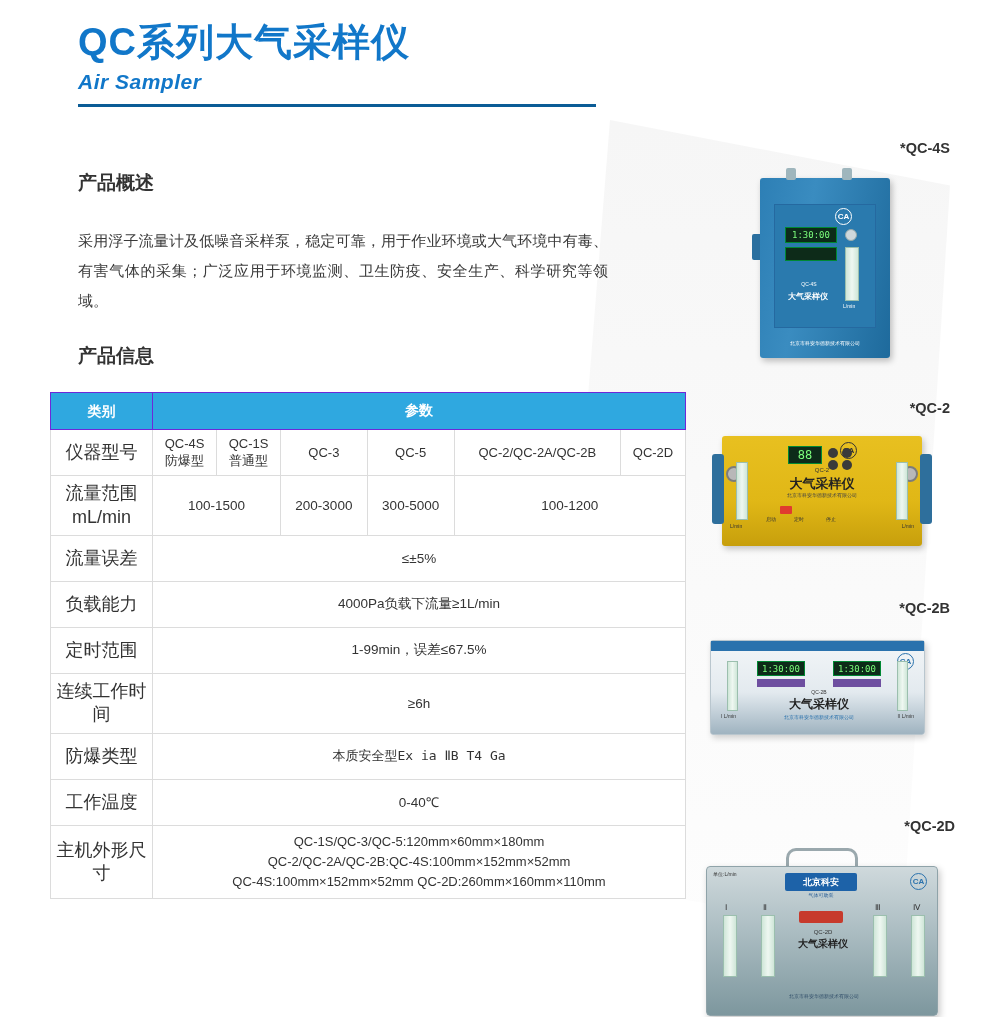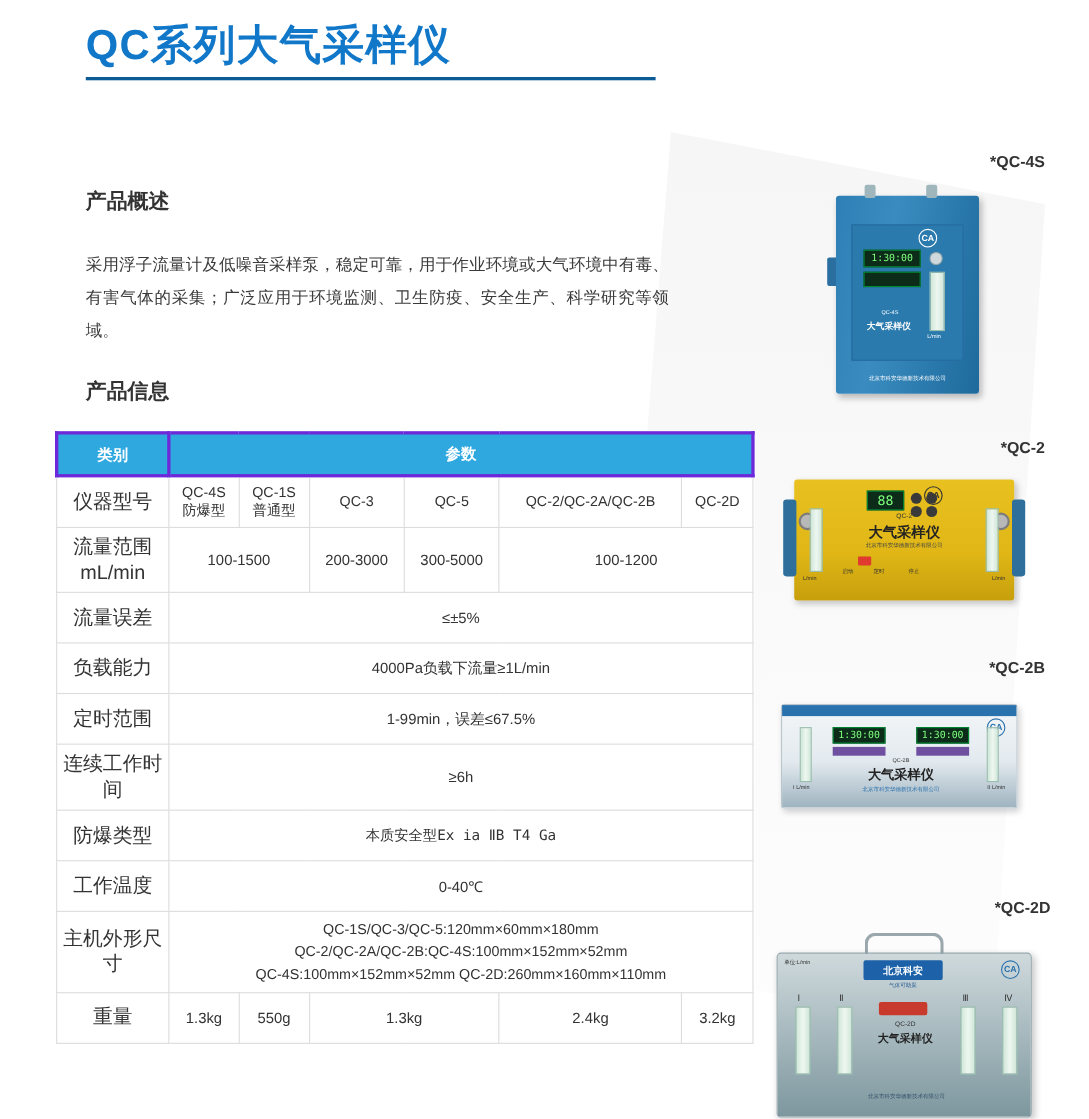--- a/index.html
+++ b/index.html
@@ -51,21 +51,21 @@
     border-collapse: collapse; font-size:13.5px; color:#333;
     background:#fff;
   }
   .spec-table td, .spec-table th {
     border: 1px solid #dcdcdc;
     text-align:center; vertical-align:middle;
     padding: 6px 4px;
   }
   .spec-table thead th {
     background:#2fa8e0; color:#fff; font-weight:bold;
-    font-size:14px; padding:9px 4px; border:3px solid #6d28d9;
+    font-size:14px; padding:9px 4px; border:1px solid #6d28d9;
   }
   .lbl {
     width:102px; font-weight:normal; color:#333; font-size:18px;
     background:#fff; line-height:1.3;
   }
   .row-h { height:46px; }
   .cell-model { font-size:13px; line-height:1.25; }
   .mono { font-family:"DejaVu Sans Mono", monospace; font-size:13px;}
   .dims { line-height:1.55; font-size:13px; }
 
@@ -132,20 +132,21 @@
 </style>
 </head>
 <body>
 
 <div class="bg-shape"></div>
 
 <div class="page">
 
   <div class="header">
     <h1 class="title-cn">QC系列大气采样仪</h1>
+    <div class="title-en">Air Sampler</div>
     <div class="title-rule"></div>
   </div>
 
   <h2 class="section-title" id="overview-title">产品概述</h2>
   <p class="overview-text">采用浮子流量计及低噪音采样泵，稳定可靠，用于作业环境或大气环境中有毒、有害气体的采集；广泛应用于环境监测、卫生防疫、安全生产、科学研究等领域。</p>
 
   <h2 class="section-title" id="info-title">产品信息</h2>
 
   <table class="spec-table">
     <thead>
@@ -195,28 +196,20 @@
         <td class="lbl">工作温度</td>
         <td colspan="6">0-40℃</td>
       </tr>
       <tr>
         <td class="lbl">主机外形尺寸</td>
         <td colspan="6" class="dims">
           <div>QC-1S/QC-3/QC-5:120mm×60mm×180mm</div>
           <div>QC-2/QC-2A/QC-2B:QC-4S:100mm×152mm×52mm</div>
           <div>QC-4S:100mm×152mm×52mm            QC-2D:260mm×160mm×110mm</div>
         </td>
-      </tr>
-      <tr class="row-h">
-        <td class="lbl">重量</td>
-        <td>1.3kg</td>
-        <td>550g</td>
-        <td colspan="2">1.3kg</td>
-        <td>2.4kg</td>
-        <td>3.2kg</td>
       </tr>
     </tbody>
   </table>
 
   <div class="prod" id="qc4s-wrap">
     <div class="prod-cap" style="position:absolute; right:0; top:0;">*QC-4S</div>
     <div id="qc4s-body">
       <div style="position:absolute; left:26px; top:-10px; width:10px; height:12px; background:#9fb6bd; border-radius:2px;"></div>
       <div style="position:absolute; left:82px; top:-10px; width:10px; height:12px; background:#9fb6bd; border-radius:2px;"></div>
       <div style="position:absolute; left:-8px; top:56px; width:8px; height:26px; background:#2a6f9f; border-radius:2px 0 0 2px;"></div>

